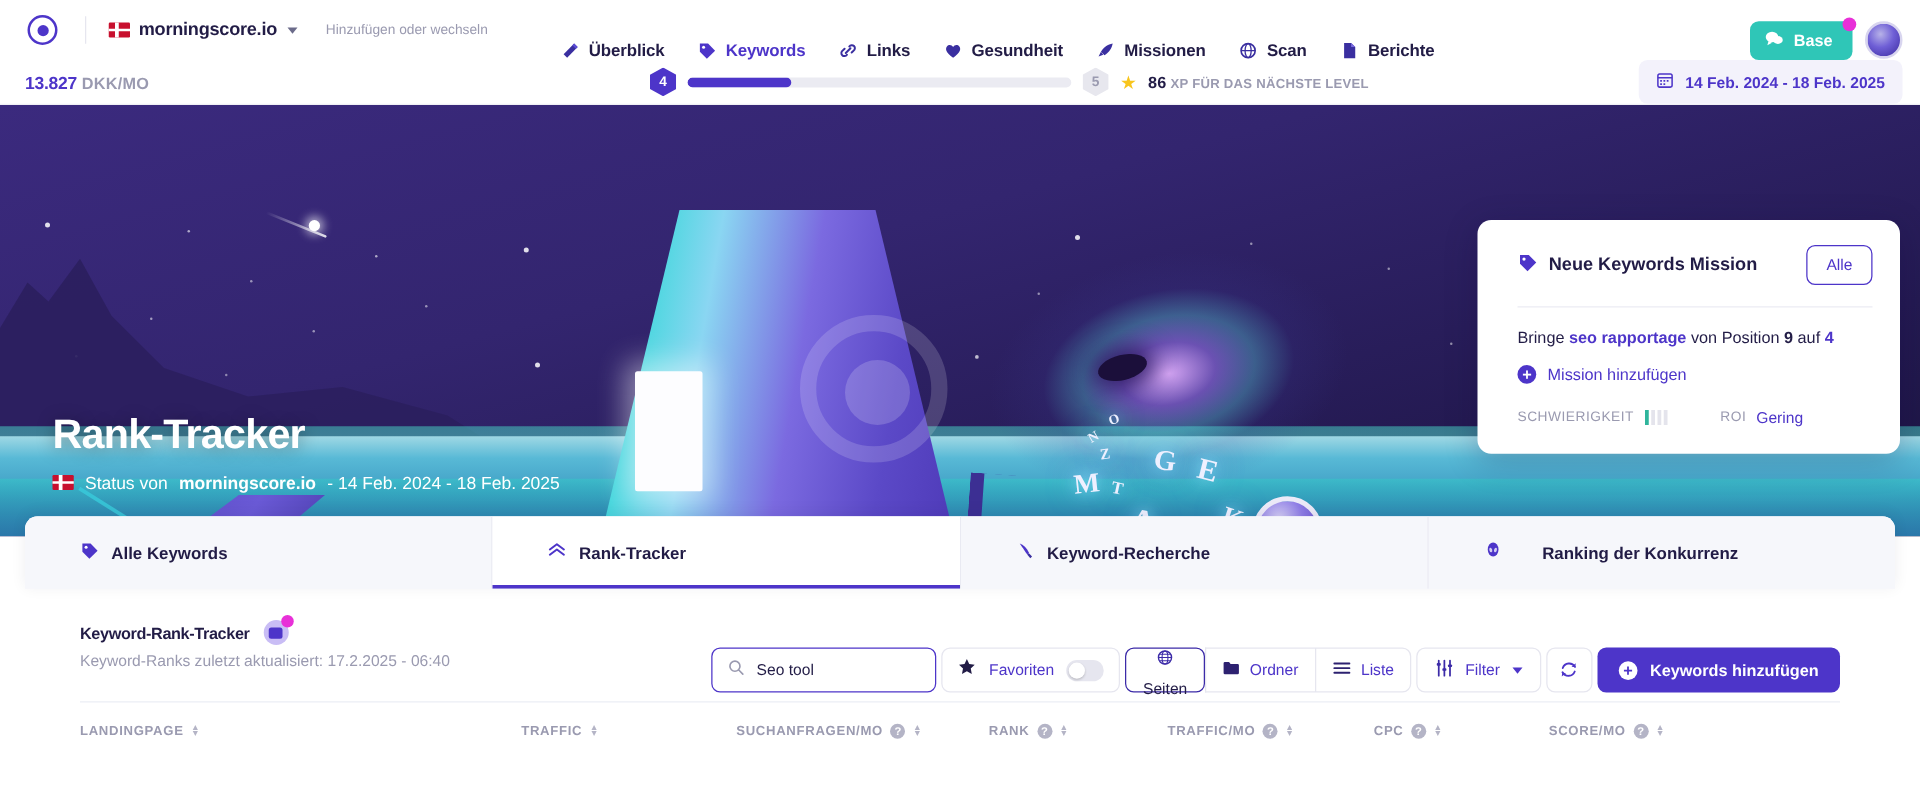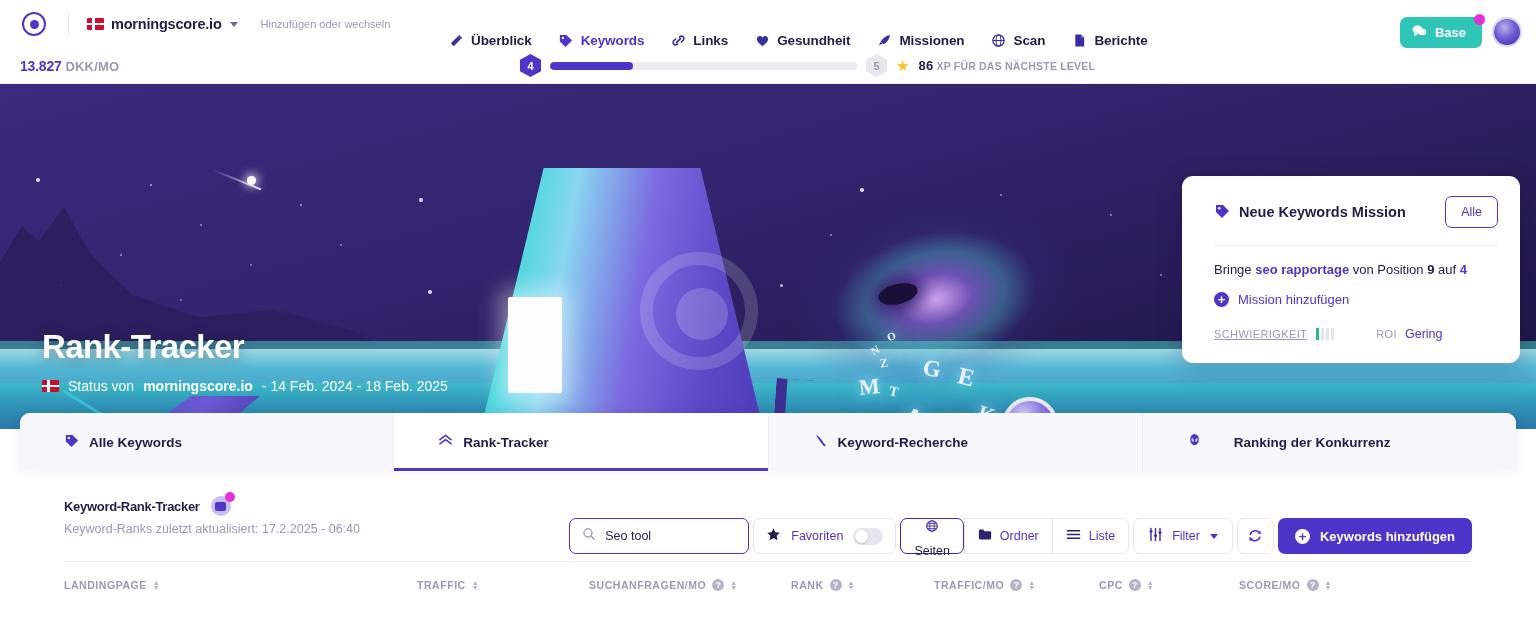--- a/index.html
+++ b/index.html
@@ -216,21 +216,21 @@
   .mission-hr { height: 1px; background: #ececf3; margin: 17px 0 16px 0; }
   .mission-line { font-size: 13px; color: #221c46; }
   .mission-line b { color: #4d35c9; }
   .mission-line .pos { color: #221c46; font-weight: 700; }
   .mission-add { display: flex; align-items: center; gap: 9px; margin-top: 15px; font-size: 13px; color: #4d35c9; cursor: pointer; }
   .plus-circle {
     width: 15px; height: 15px; border-radius: 50%; background: #4d35c9; color: #fff;
     display: flex; align-items: center; justify-content: center; font-size: 13px; line-height: 1; font-weight: 700;
   }
   .mission-foot { display: flex; align-items: center; margin-top: 20px; font-size: 11px; letter-spacing: .4px; }
-  .sw-label { color: #9a9ab0; font-weight: 400; text-decoration: underline; }
+  .sw-label { color: #9a9ab0; font-weight: 400; }
   .bars { display: flex; gap: 2px; margin-left: 9px; }
   .bar { width: 3px; height: 12px; background: #e4e4ec; }
   .bar.on { background: #2fb59c; }
   .roi-label { color: #9a9ab0; margin-left: 42px; }
   .roi-val { color: #4d35c9; margin-left: 8px; font-size: 12.5px; letter-spacing: 0; }
 
   
   .tabs-wrap { position: relative; margin-top: -16px; padding: 0 20px; z-index: 5; }
   .tabs {
     display: flex; background: #f6f7fb; border-radius: 10px 10px 0 0; overflow: hidden;
@@ -431,20 +431,34 @@
       <div class="xpbar-fill" style="width: 27%;"></div>
     </div>
     <div class="hexbadge next">5</div>
     <span class="star">★</span>
     <span class="xptext">
       <b>86</b>
       <span>XP FÜR DAS NÄCHSTE LEVEL</span>
     </span>
   </div>
 
+  <div class="daterange">
+    <span>
+      <svg width="14" height="14" viewBox="0 0 16 16">
+          <rect x="1.5" y="2.5" width="13" height="12" rx="1.6" fill="none" stroke="#4d35c9" stroke-width="1.4"></rect>
+          <path d="M1.5 6 h13" stroke="#4d35c9" stroke-width="1.4"></path>
+          <rect x="3.6" y="8" width="1.6" height="1.6" fill="#4d35c9"></rect>
+          <rect x="6.6" y="8" width="1.6" height="1.6" fill="#4d35c9"></rect>
+          <rect x="9.6" y="8" width="1.6" height="1.6" fill="#4d35c9"></rect>
+          <rect x="3.6" y="11" width="1.6" height="1.6" fill="#4d35c9"></rect>
+          <rect x="6.6" y="11" width="1.6" height="1.6" fill="#4d35c9"></rect>
+        </svg>
+    </span>
+    <span>14 Feb. 2024 - 18 Feb. 2025</span>
+  </div>
 </div>
 
 <div class="hero">
   <div class="hero-stars">
     <span class="star-dot" style="left:36px;top:94px;width:4px;height:4px;"></span>
     <span class="star-dot" style="left:419px;top:114px;width:4px;height:4px;"></span>
     <span class="star-dot" style="left:428px;top:206px;width:4px;height:4px;"></span>
     <span class="star-dot" style="left:860px;top:104px;width:4px;height:4px;"></span>
     <span class="star-dot" style="left:150px;top:100px;width:2px;height:2px;opacity:.6;"></span>
     <span class="star-dot" style="left:200px;top:140px;width:2px;height:2px;opacity:.5;"></span>

